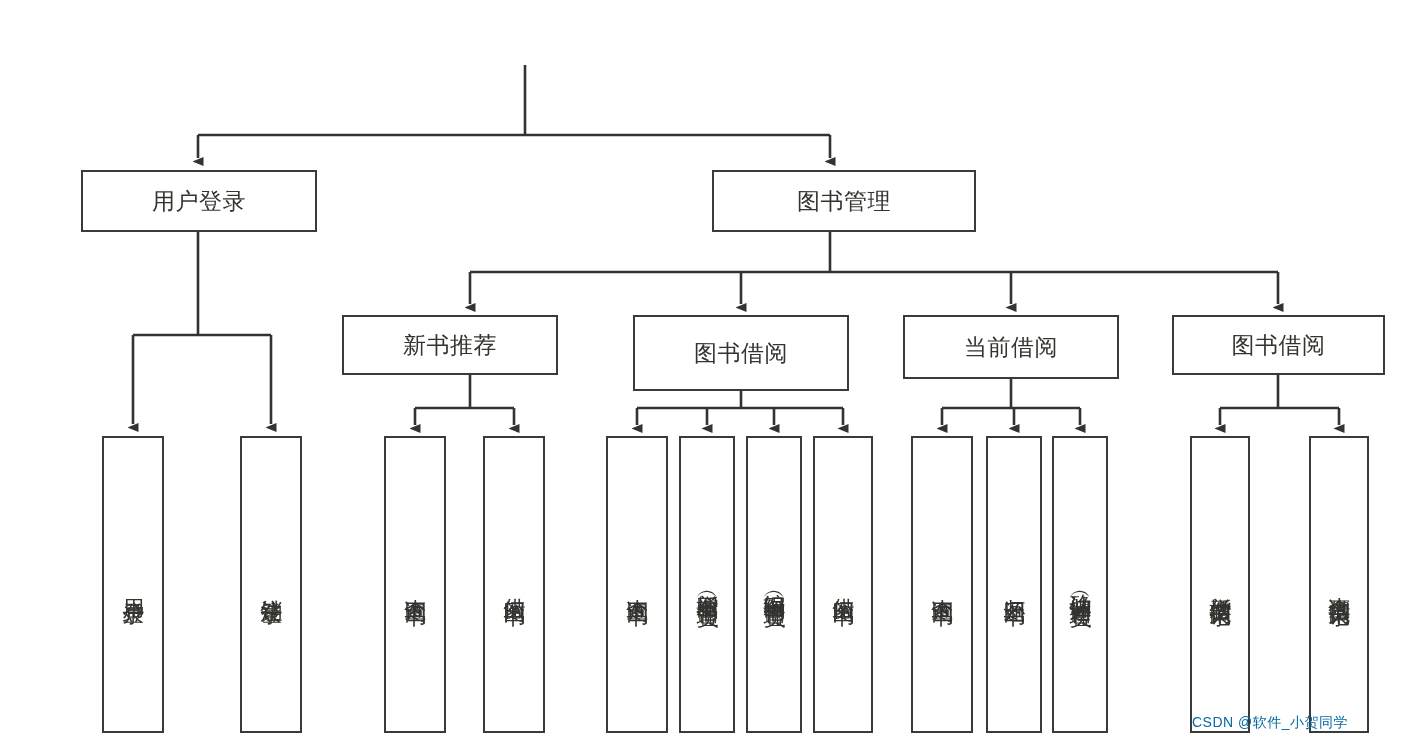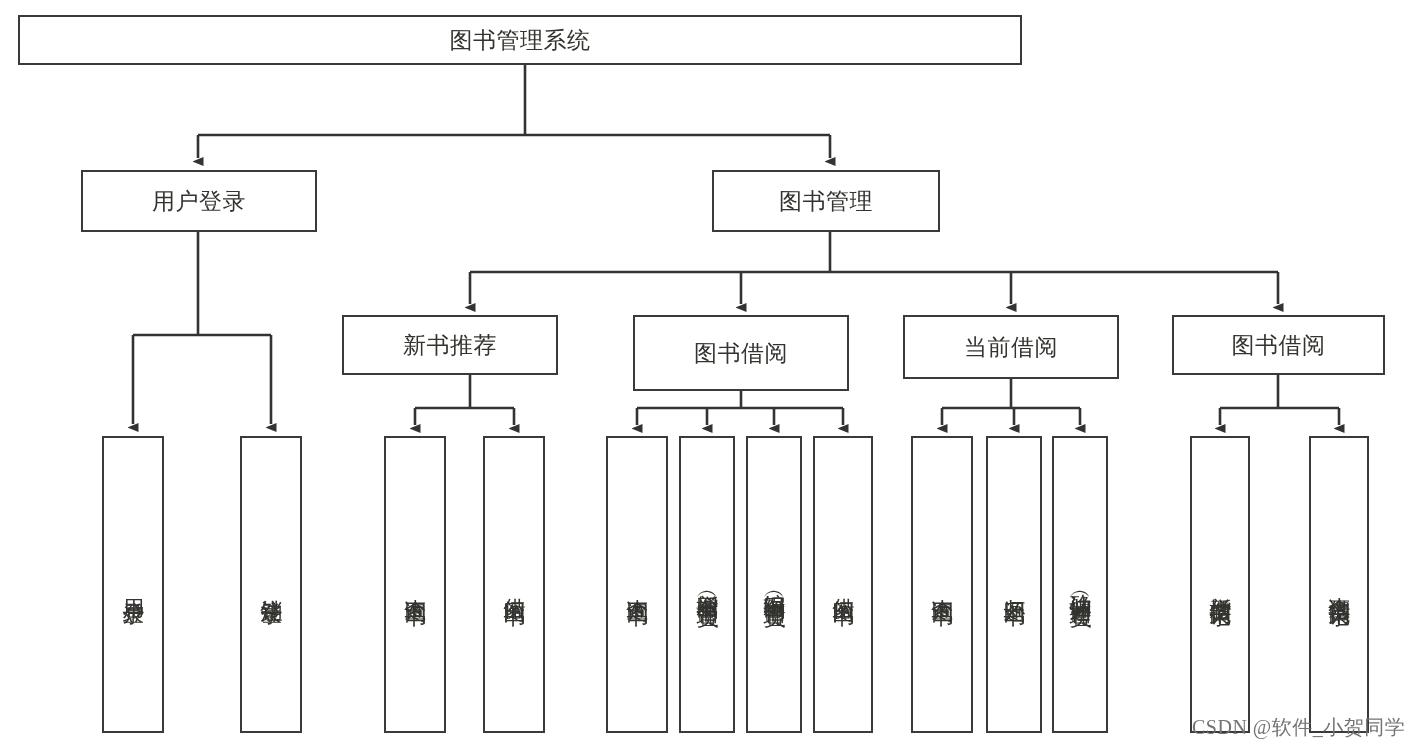--- a/index.html
+++ b/index.html
@@ -59,25 +59,25 @@
   .node.v .label {
     writing-mode: vertical-rl;
     text-orientation: upright;
     font-size: 22px;
     line-height: 1.22;
     letter-spacing: 2px;
     max-height: 100%;
   }
   .watermark {
     position: absolute;
-    font-size: 20px;
-    color: #737373;
+    font-size: 14px;
+    color: #0369a1;
     white-space: nowrap;
     letter-spacing: 0.5px;
-    font-family: Liberation Serif, serif;
+    font-family: Liberation Sans, sans-serif;
   }
 </style>
 </head>
 <body>
 
 <div id="canvas">
 
   <svg id="edges" viewBox="0 0 1405 747" width="1405" height="747" xmlns="http://www.w3.org/2000/svg">
     <defs>
       <marker id="arrow" markerWidth="9" markerHeight="11" refX="1" refY="5.5" orient="auto" markerUnits="userSpaceOnUse">
@@ -124,28 +124,25 @@
       <path d="M1014,408 L1014,425" marker-end="url(#arrow)"></path>
       <path d="M1080,408 L1080,425" marker-end="url(#arrow)"></path>
 
       <path d="M1278,375 L1278,408"></path>
       <path d="M1220,408 L1339,408"></path>
       <path d="M1220,408 L1220,425" marker-end="url(#arrow)"></path>
       <path d="M1339,408 L1339,425" marker-end="url(#arrow)"></path>
     </g>
   </svg>
 
-  <div class="node h root" style="left: 18px; top: 15px; width: 1004px; height: 50px;">
-    <span class="label">图书管理系统</span>
-  </div>
 
   <div class="node h" style="left: 81px; top: 170px; width: 236px; height: 62px;">
     <span class="label">用户登录</span>
   </div>
-  <div class="node h" style="left: 712px; top: 170px; width: 228px; height: 62px;">
+  <div class="node h" style="left: 712px; top: 170px; width: 264px; height: 62px;">
     <span class="label">图书管理</span>
   </div>
 
   <div class="node h" style="left: 342px; top: 315px; width: 216px; height: 60px;">
     <span class="label">新书推荐</span>
   </div>
   <div class="node h" style="left: 633px; top: 315px; width: 216px; height: 76px; align-items: center;">
     <span class="label">图书借阅</span>
   </div>
   <div class="node h" style="left: 903px; top: 315px; width: 216px; height: 64px;">

